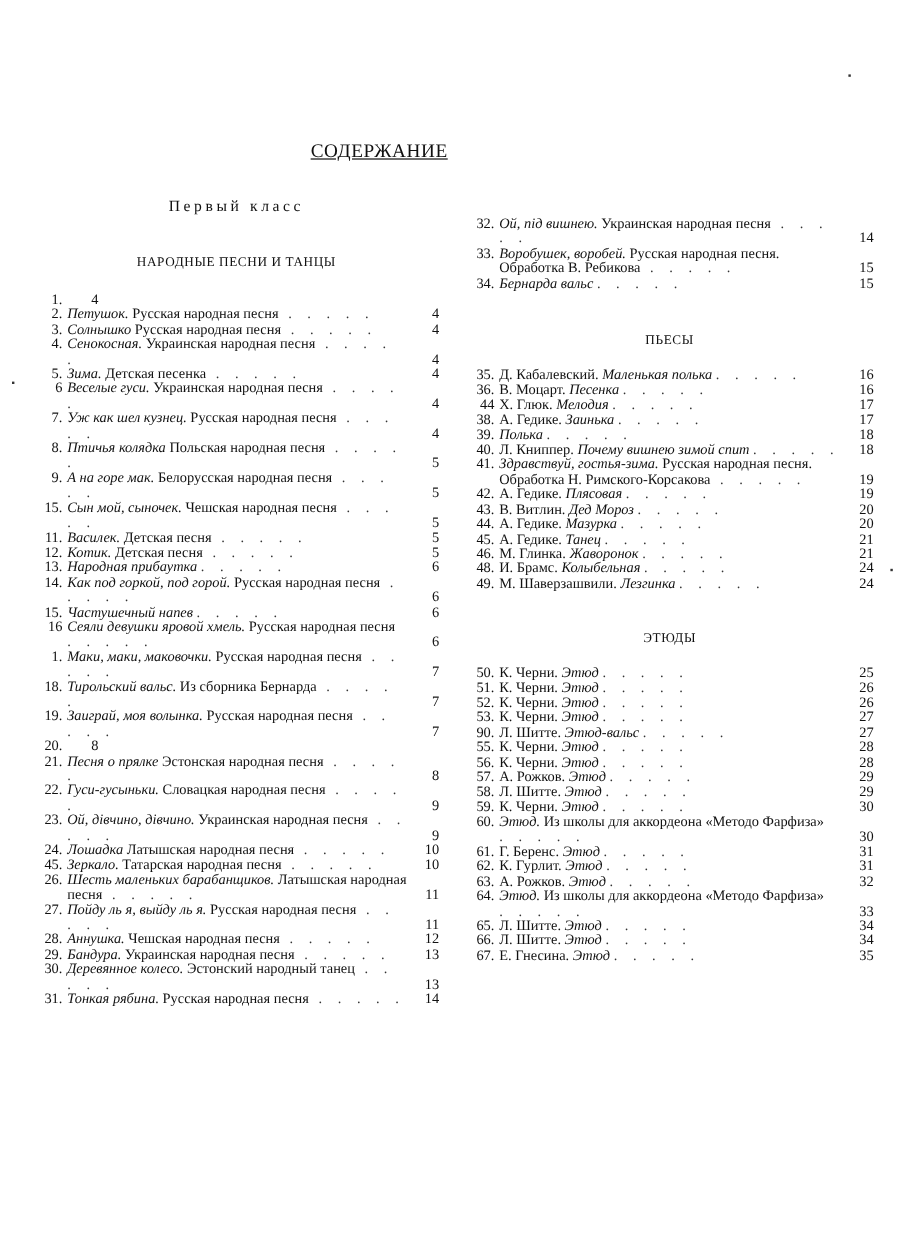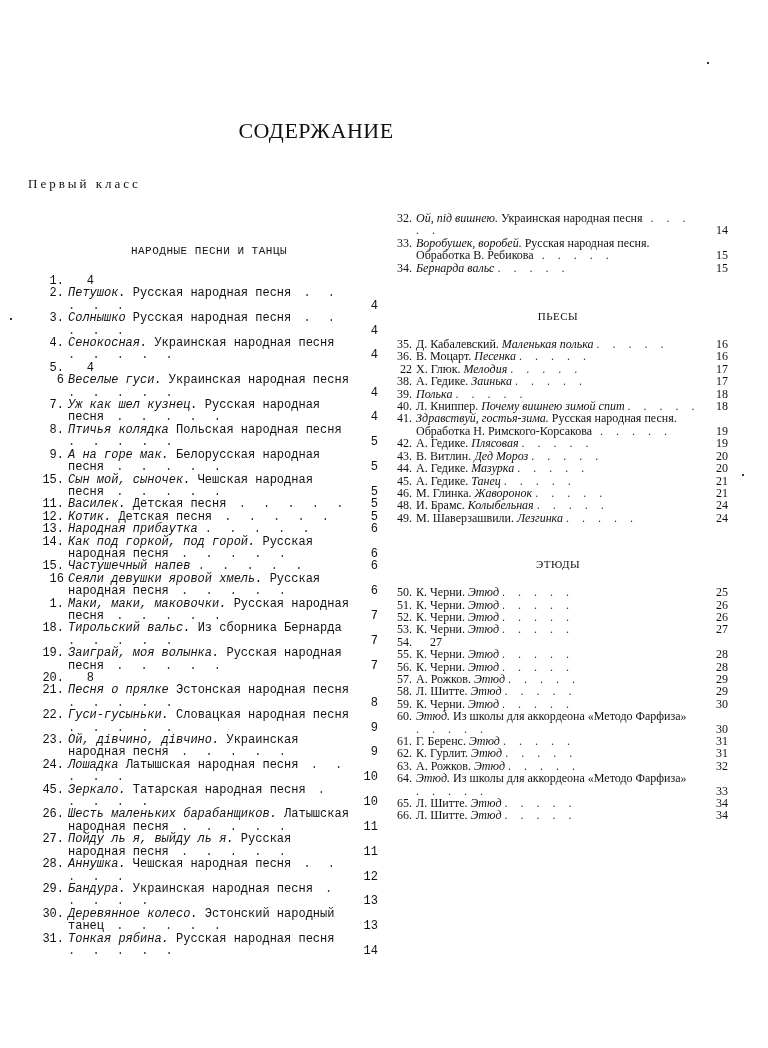--- a/index.html
+++ b/index.html
@@ -1,23 +1,23 @@
 <!DOCTYPE html>
 <html><head>
 <meta charset="utf-8">
 <style>
   html, body { margin:0; padding:0; background:#fff; }
   body { width:768px; height:1048px; position:relative; overflow:hidden;
          font-family:"Liberation Serif", serif; color:#111; }
   .title { position:absolute; top:118px; left:0; width:632px; text-align:center;
-           font-size:22px; letter-spacing:0.5px; }
-  .col { position:absolute; top:0;margin-top:32px; }
-  .col-left { left:40px; width:338px;font-family:Liberation Mono, monospace; }
+           font-size:16px; letter-spacing:0.5px;text-decoration:underline; }
+  .col { position:absolute; top:0; }
+  .col-left { left:28px; width:338px; }
   .col-right { left:388px; width:340px; }
-  .class-head { position:absolute; top:176px; left:28px; width:338px; 
+  .class-head { position:absolute; top:164px; left:28px; width:338px; text-align:center;
                 font-size:13px; letter-spacing:3px; }
   .sec-head { text-align:center; font-size:11px; letter-spacing:0.5px; }
   .entry { display:flex; font-size:12px; line-height:12.4px; }
   .num { width:24px; text-align:right; padding-right:4px; flex:none; }
   .body { flex:1; position:relative; }
   .body .txt { display:block; }
   .page { width:26px; text-align:right; flex:none; align-self:flex-end; }
   .it { font-style:italic; }
   .lead { letter-spacing:5px; color:#333; }
   .mark { position:absolute; width:2px; height:2px; background:#333; }
@@ -51,20 +51,23 @@
       </div>
       <div class="entry">
         <span class="num">4.</span>
         <span class="body">
           <span class="txt"><span class="it">Сенокосная.</span> <span>Украинская народная песня</span><span class="lead"> . . . . .</span></span>
         </span>
         <span class="page">4</span>
       </div>
       <div class="entry">
         <span class="num">5.</span>
+        <span class="body">
+          <span class="txt"><span class="it">Зима.</span> <span>Детская песенка</span><span class="lead"> . . . . .</span></span>
+        </span>
         <span class="page">4</span>
       </div>
       <div class="entry">
         <span class="num">6</span>
         <span class="body">
           <span class="txt"><span class="it">Веселые гуси.</span> <span>Украинская народная песня</span><span class="lead"> . . . . .</span></span>
         </span>
         <span class="page">4</span>
       </div>
       <div class="entry">
@@ -276,21 +279,21 @@
         <span class="page">16</span>
       </div>
       <div class="entry">
         <span class="num">36.</span>
         <span class="body">
           <span class="txt"><span>В. Моцарт.</span> <span class="it">Песенка</span> <span></span><span class="lead"> . . . . .</span></span>
         </span>
         <span class="page">16</span>
       </div>
       <div class="entry">
-        <span class="num">22</span>
+        <span class="num">44</span>
         <span class="body">
           <span class="txt"><span>Х. Глюк.</span> <span class="it">Мелодия</span> <span></span><span class="lead"> . . . . .</span></span>
         </span>
         <span class="page">17</span>
       </div>
       <div class="entry">
         <span class="num">38.</span>
         <span class="body">
           <span class="txt"><span>А. Гедике.</span> <span class="it">Заинька</span> <span></span><span class="lead"> . . . . .</span></span>
         </span>
@@ -391,21 +394,24 @@
         <span class="page">26</span>
       </div>
       <div class="entry">
         <span class="num">53.</span>
         <span class="body">
           <span class="txt"><span>К. Черни.</span> <span class="it">Этюд</span> <span></span><span class="lead"> . . . . .</span></span>
         </span>
         <span class="page">27</span>
       </div>
       <div class="entry">
-        <span class="num">54.</span>
+        <span class="num">90.</span>
+        <span class="body">
+          <span class="txt"><span>Л. Шитте.</span> <span class="it">Этюд-вальс</span> <span></span><span class="lead"> . . . . .</span></span>
+        </span>
         <span class="page">27</span>
       </div>
       <div class="entry">
         <span class="num">55.</span>
         <span class="body">
           <span class="txt"><span>К. Черни.</span> <span class="it">Этюд</span> <span></span><span class="lead"> . . . . .</span></span>
         </span>
         <span class="page">28</span>
       </div>
       <div class="entry">
@@ -477,19 +483,26 @@
           <span class="txt"><span>Л. Шитте.</span> <span class="it">Этюд</span> <span></span><span class="lead"> . . . . .</span></span>
         </span>
         <span class="page">34</span>
       </div>
       <div class="entry">
         <span class="num">66.</span>
         <span class="body">
           <span class="txt"><span>Л. Шитте.</span> <span class="it">Этюд</span> <span></span><span class="lead"> . . . . .</span></span>
         </span>
         <span class="page">34</span>
+      </div>
+      <div class="entry">
+        <span class="num">67.</span>
+        <span class="body">
+          <span class="txt"><span>Е. Гнесина.</span> <span class="it">Этюд</span> <span></span><span class="lead"> . . . . .</span></span>
+        </span>
+        <span class="page">35</span>
       </div>
     </div>
 </div>
 
 <div class="mark" style="left:707px;top:62px;"></div>
 <div class="mark" style="left:10px;top:318px;"></div>
 <div class="mark" style="left:742px;top:474px;"></div>
 
 </body></html>

